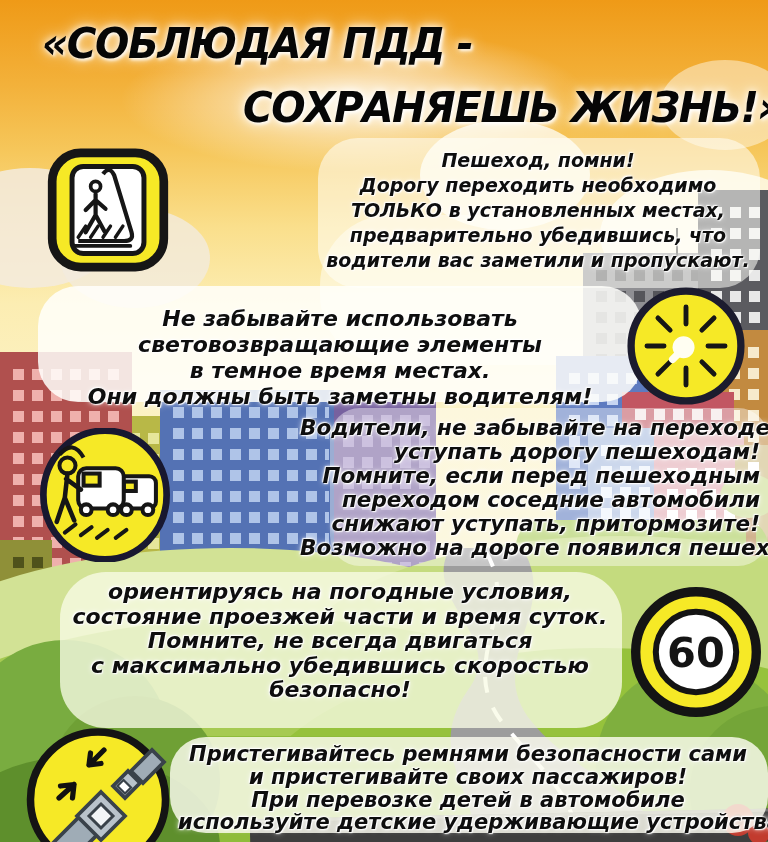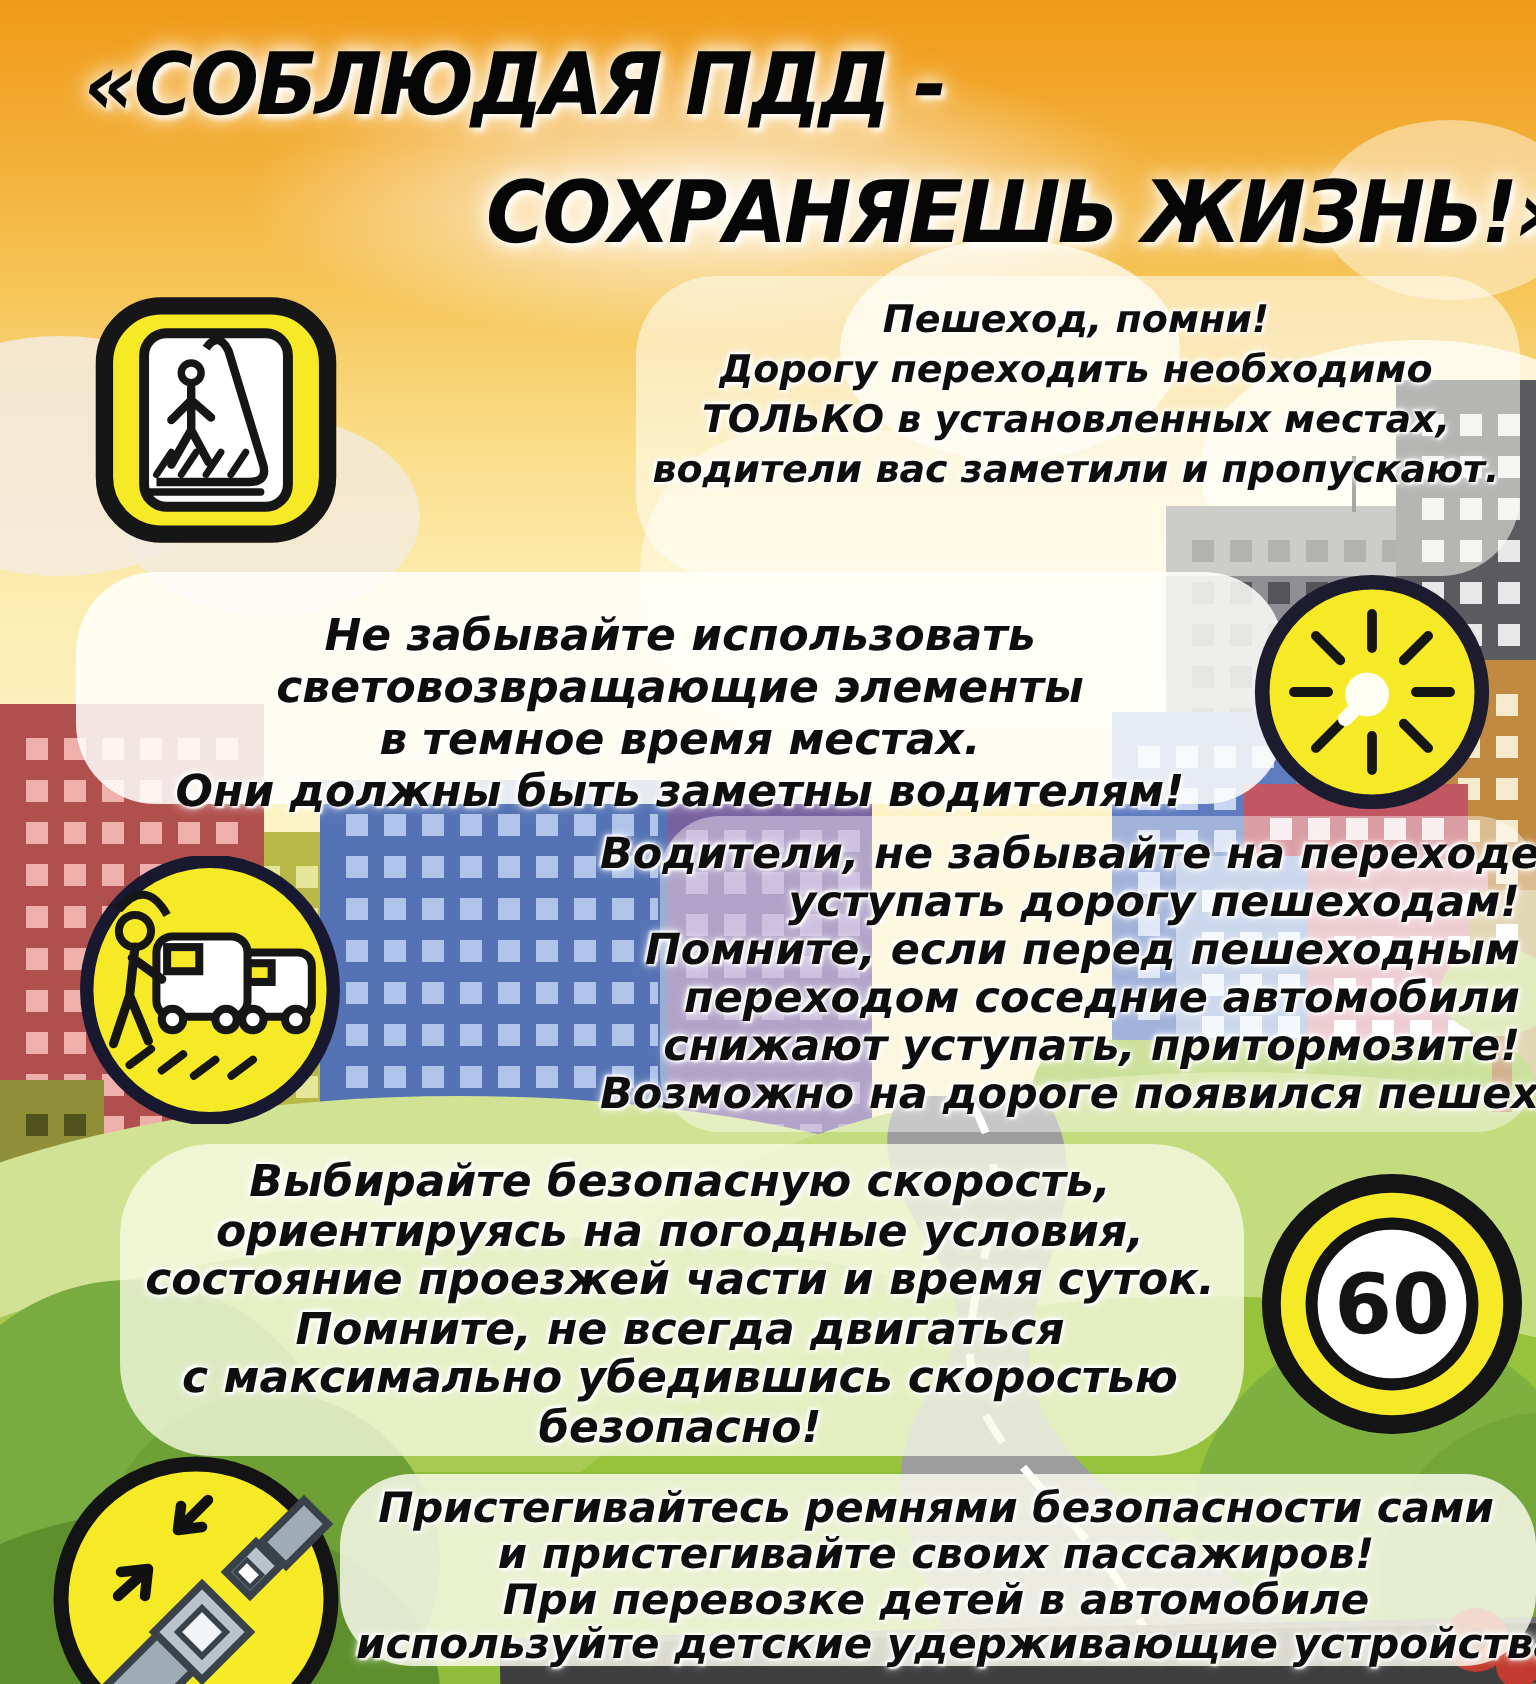--- a/index.html
+++ b/index.html
@@ -101,20 +101,21 @@
     <path d="M46,21 q5,-7 9,1 l14,46 q2,7 -6,7 l-37,0" fill="none" stroke="#161616" stroke-width="3.4"></path>
     <circle cx="40" cy="31" r="4" fill="none" stroke="#161616" stroke-width="3"></circle>
     <path d="M40,37 L40,54 M40,42 L32,50 M40,42 L48,49 M40,54 L32,68 M40,54 L47,67" fill="none" stroke="#161616" stroke-width="3.4" stroke-linecap="round"></path>
     <path d="M26,72 l6,-9 M36,72 l6,-9 M46,72 l6,-9 M56,72 l6,-9" stroke="#161616" stroke-width="2.8" stroke-linecap="round"></path>
     <path d="M23,79 L68,79" stroke="#161616" stroke-width="3" stroke-linecap="round"></path>
   </svg>
   <div class="block" style="left:312px;top:148px;width:452px;font-size:19px;line-height:25px;text-align:center;">
     <div class="ln">Пешеход, помни!</div>
     <div class="ln">Дорогу переходить необходимо</div>
     <div class="ln">ТОЛЬКО в установленных местах,</div>
+    <div class="ln">предварительно убедившись, что</div>
     <div class="ln">водители вас заметили и пропускают.</div>
   </div>
 
   <div class="block" style="left:50px;top:306px;width:580px;font-size:22px;line-height:26px;">
     <div class="ln">Не забывайте использовать</div>
     <div class="ln">световозвращающие элементы</div>
     <div class="ln">в темное время местах.</div>
     <div class="ln">Они должны быть заметны водителям!</div>
   </div>
   <svg class="icon" style="left:623px;top:285px;" width="126" height="122" viewBox="0 0 100 100">
@@ -147,21 +148,20 @@
   <div class="block" style="left:300px;top:416px;width:460px;font-size:21.5px;line-height:24px;text-align:right;">
     <div class="ln">Водители, не забывайте на переходе</div>
     <div class="ln">уступать дорогу пешеходам!</div>
     <div class="ln">Помните, если перед пешеходным</div>
     <div class="ln">переходом соседние автомобили</div>
     <div class="ln">снижают уступать, притормозите!</div>
     <div class="ln">Возможно на дороге появился пешеход</div>
   </div>
 
   <div class="block" style="left:70px;top:580px;width:540px;font-size:22px;line-height:24.5px;">
-    <div class="ln">Выбирайте безопасную скорость,</div>
     <div class="ln">ориентируясь на погодные условия,</div>
     <div class="ln">состояние проезжей части и время суток.</div>
     <div class="ln">Помните, не всегда двигаться</div>
     <div class="ln">с максимально убедившись скоростью</div>
     <div class="ln">безопасно!</div>
   </div>
   <svg class="icon" style="left:627px;top:585px;" width="138" height="134" viewBox="0 0 100 100">
     <circle cx="50" cy="50" r="45" fill="#F6E926" stroke="#141414" stroke-width="7"></circle>
     <circle cx="50" cy="50" r="30" fill="#FFFFFF" stroke="#141414" stroke-width="4.5"></circle>
     <text x="50" y="61" font-size="31" font-weight="bold" text-anchor="middle" fill="#141414">60</text>

